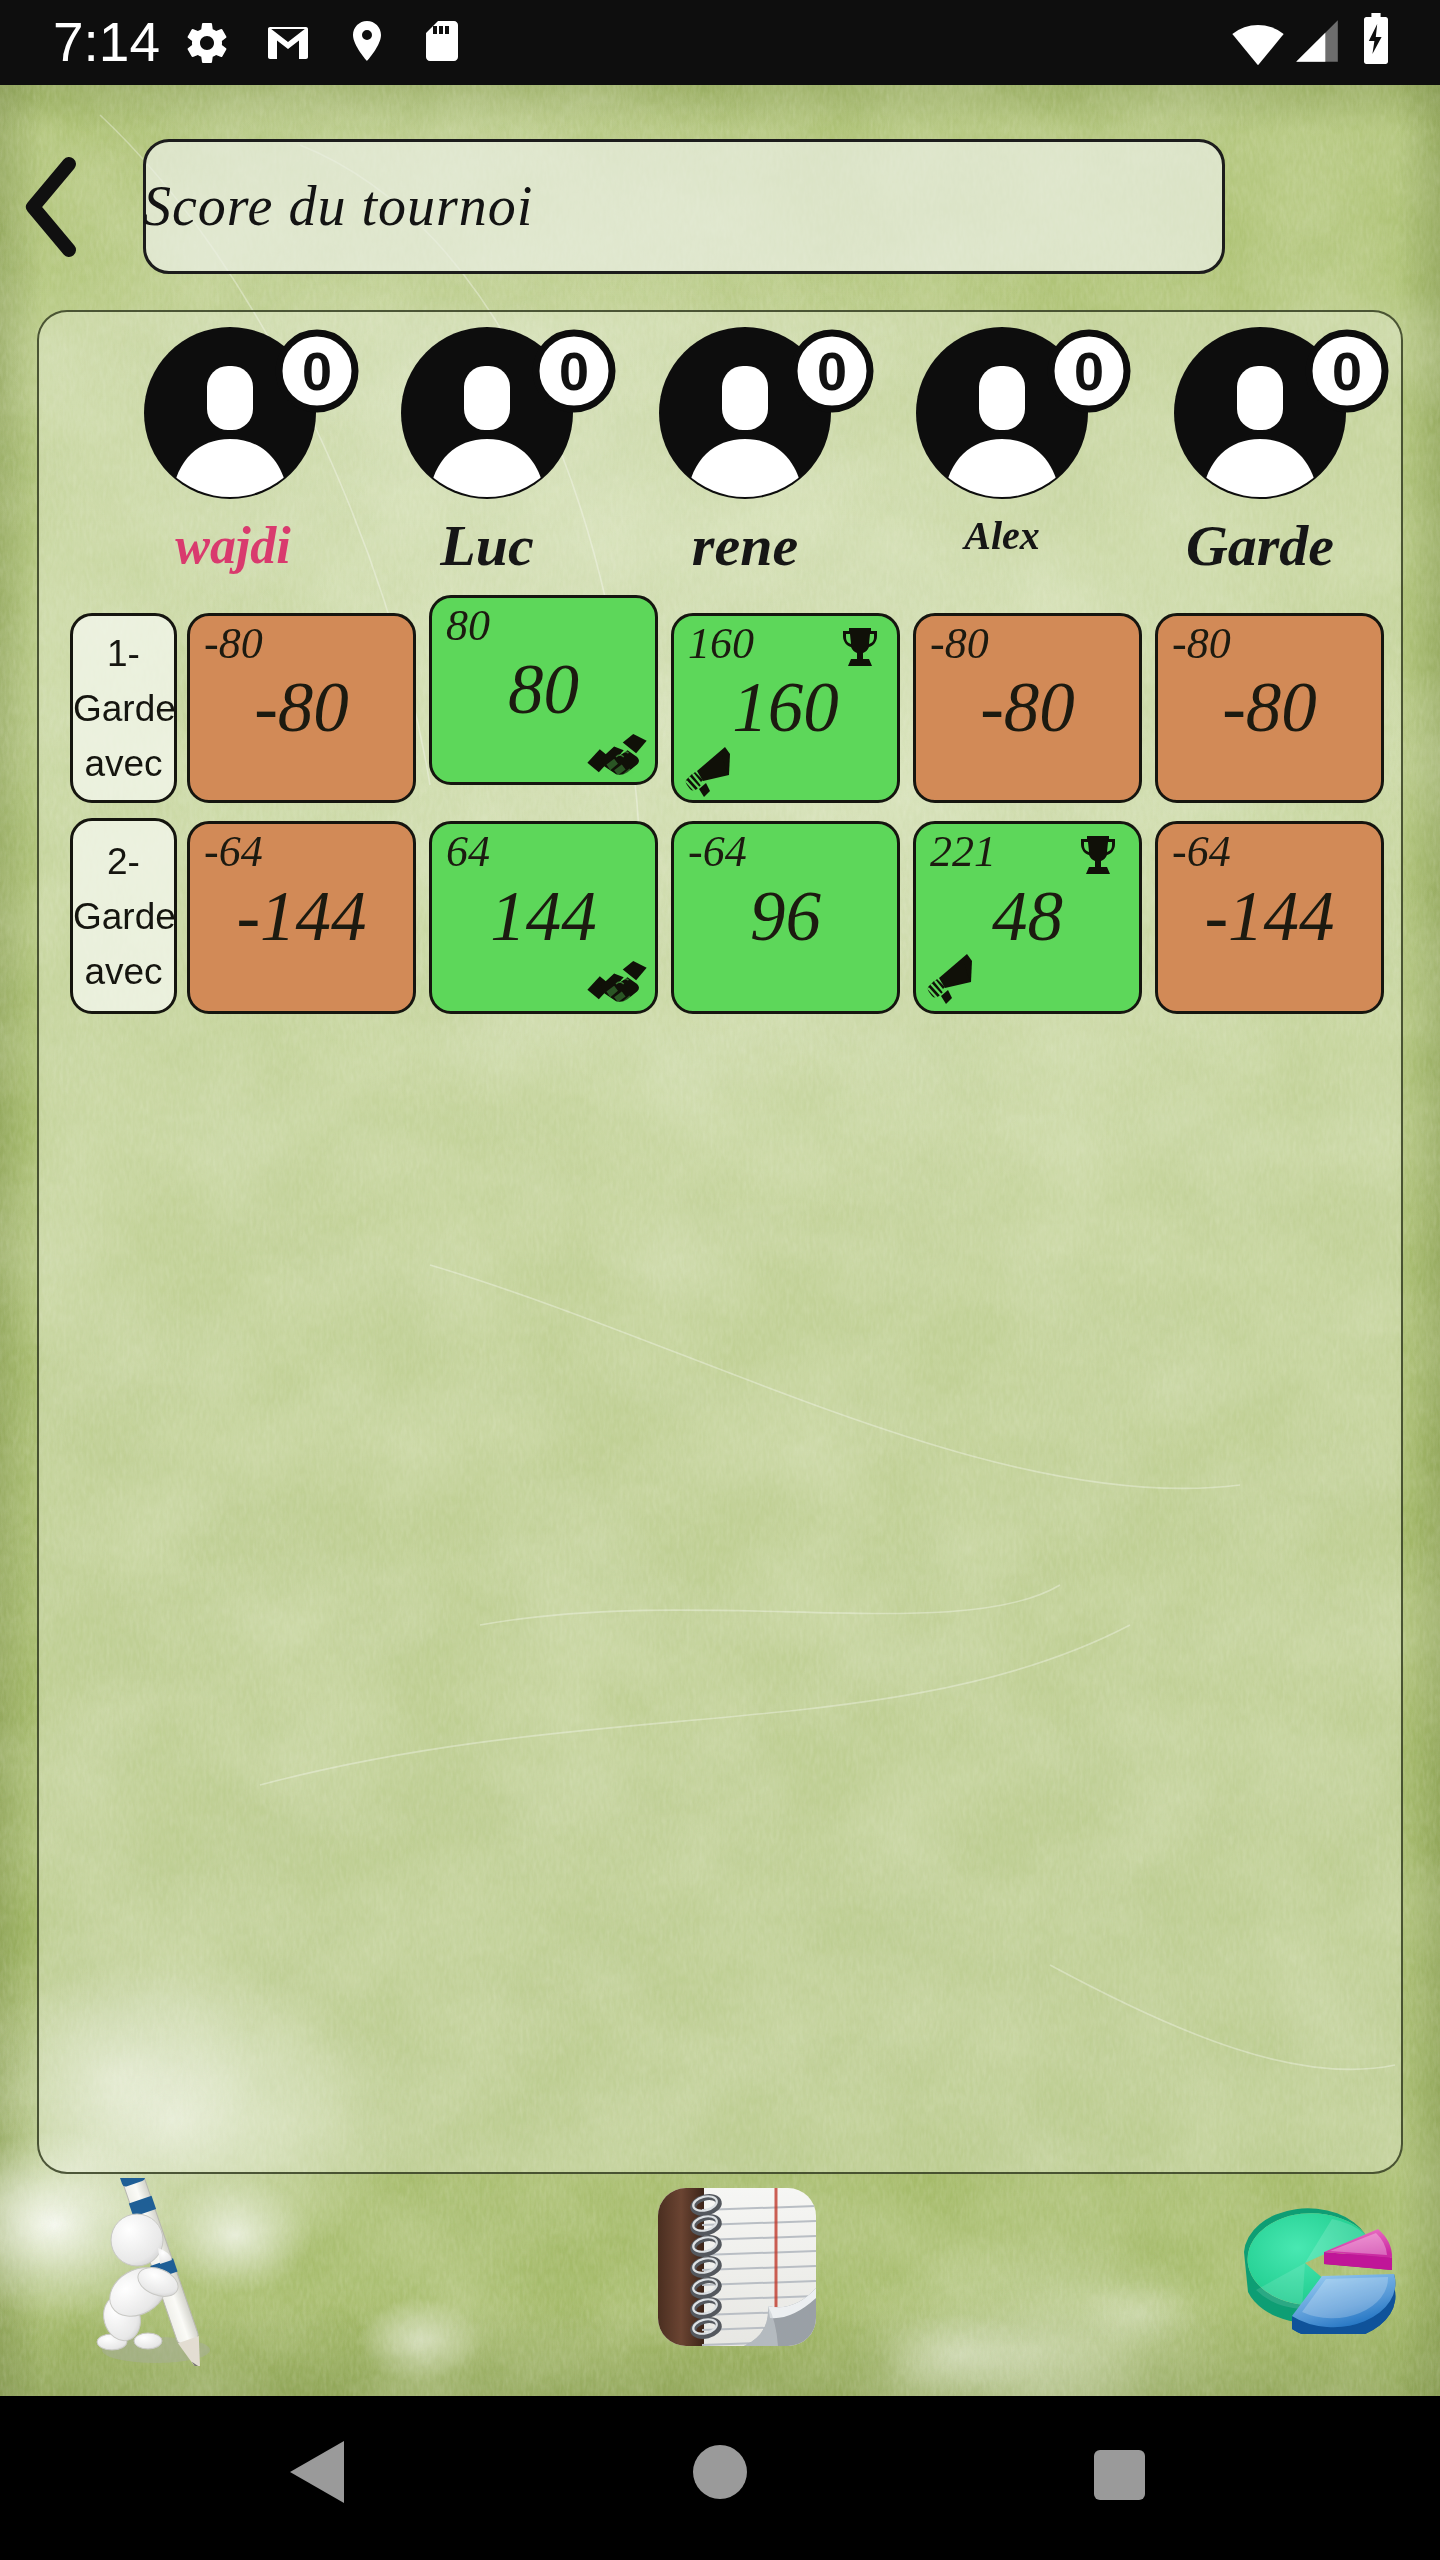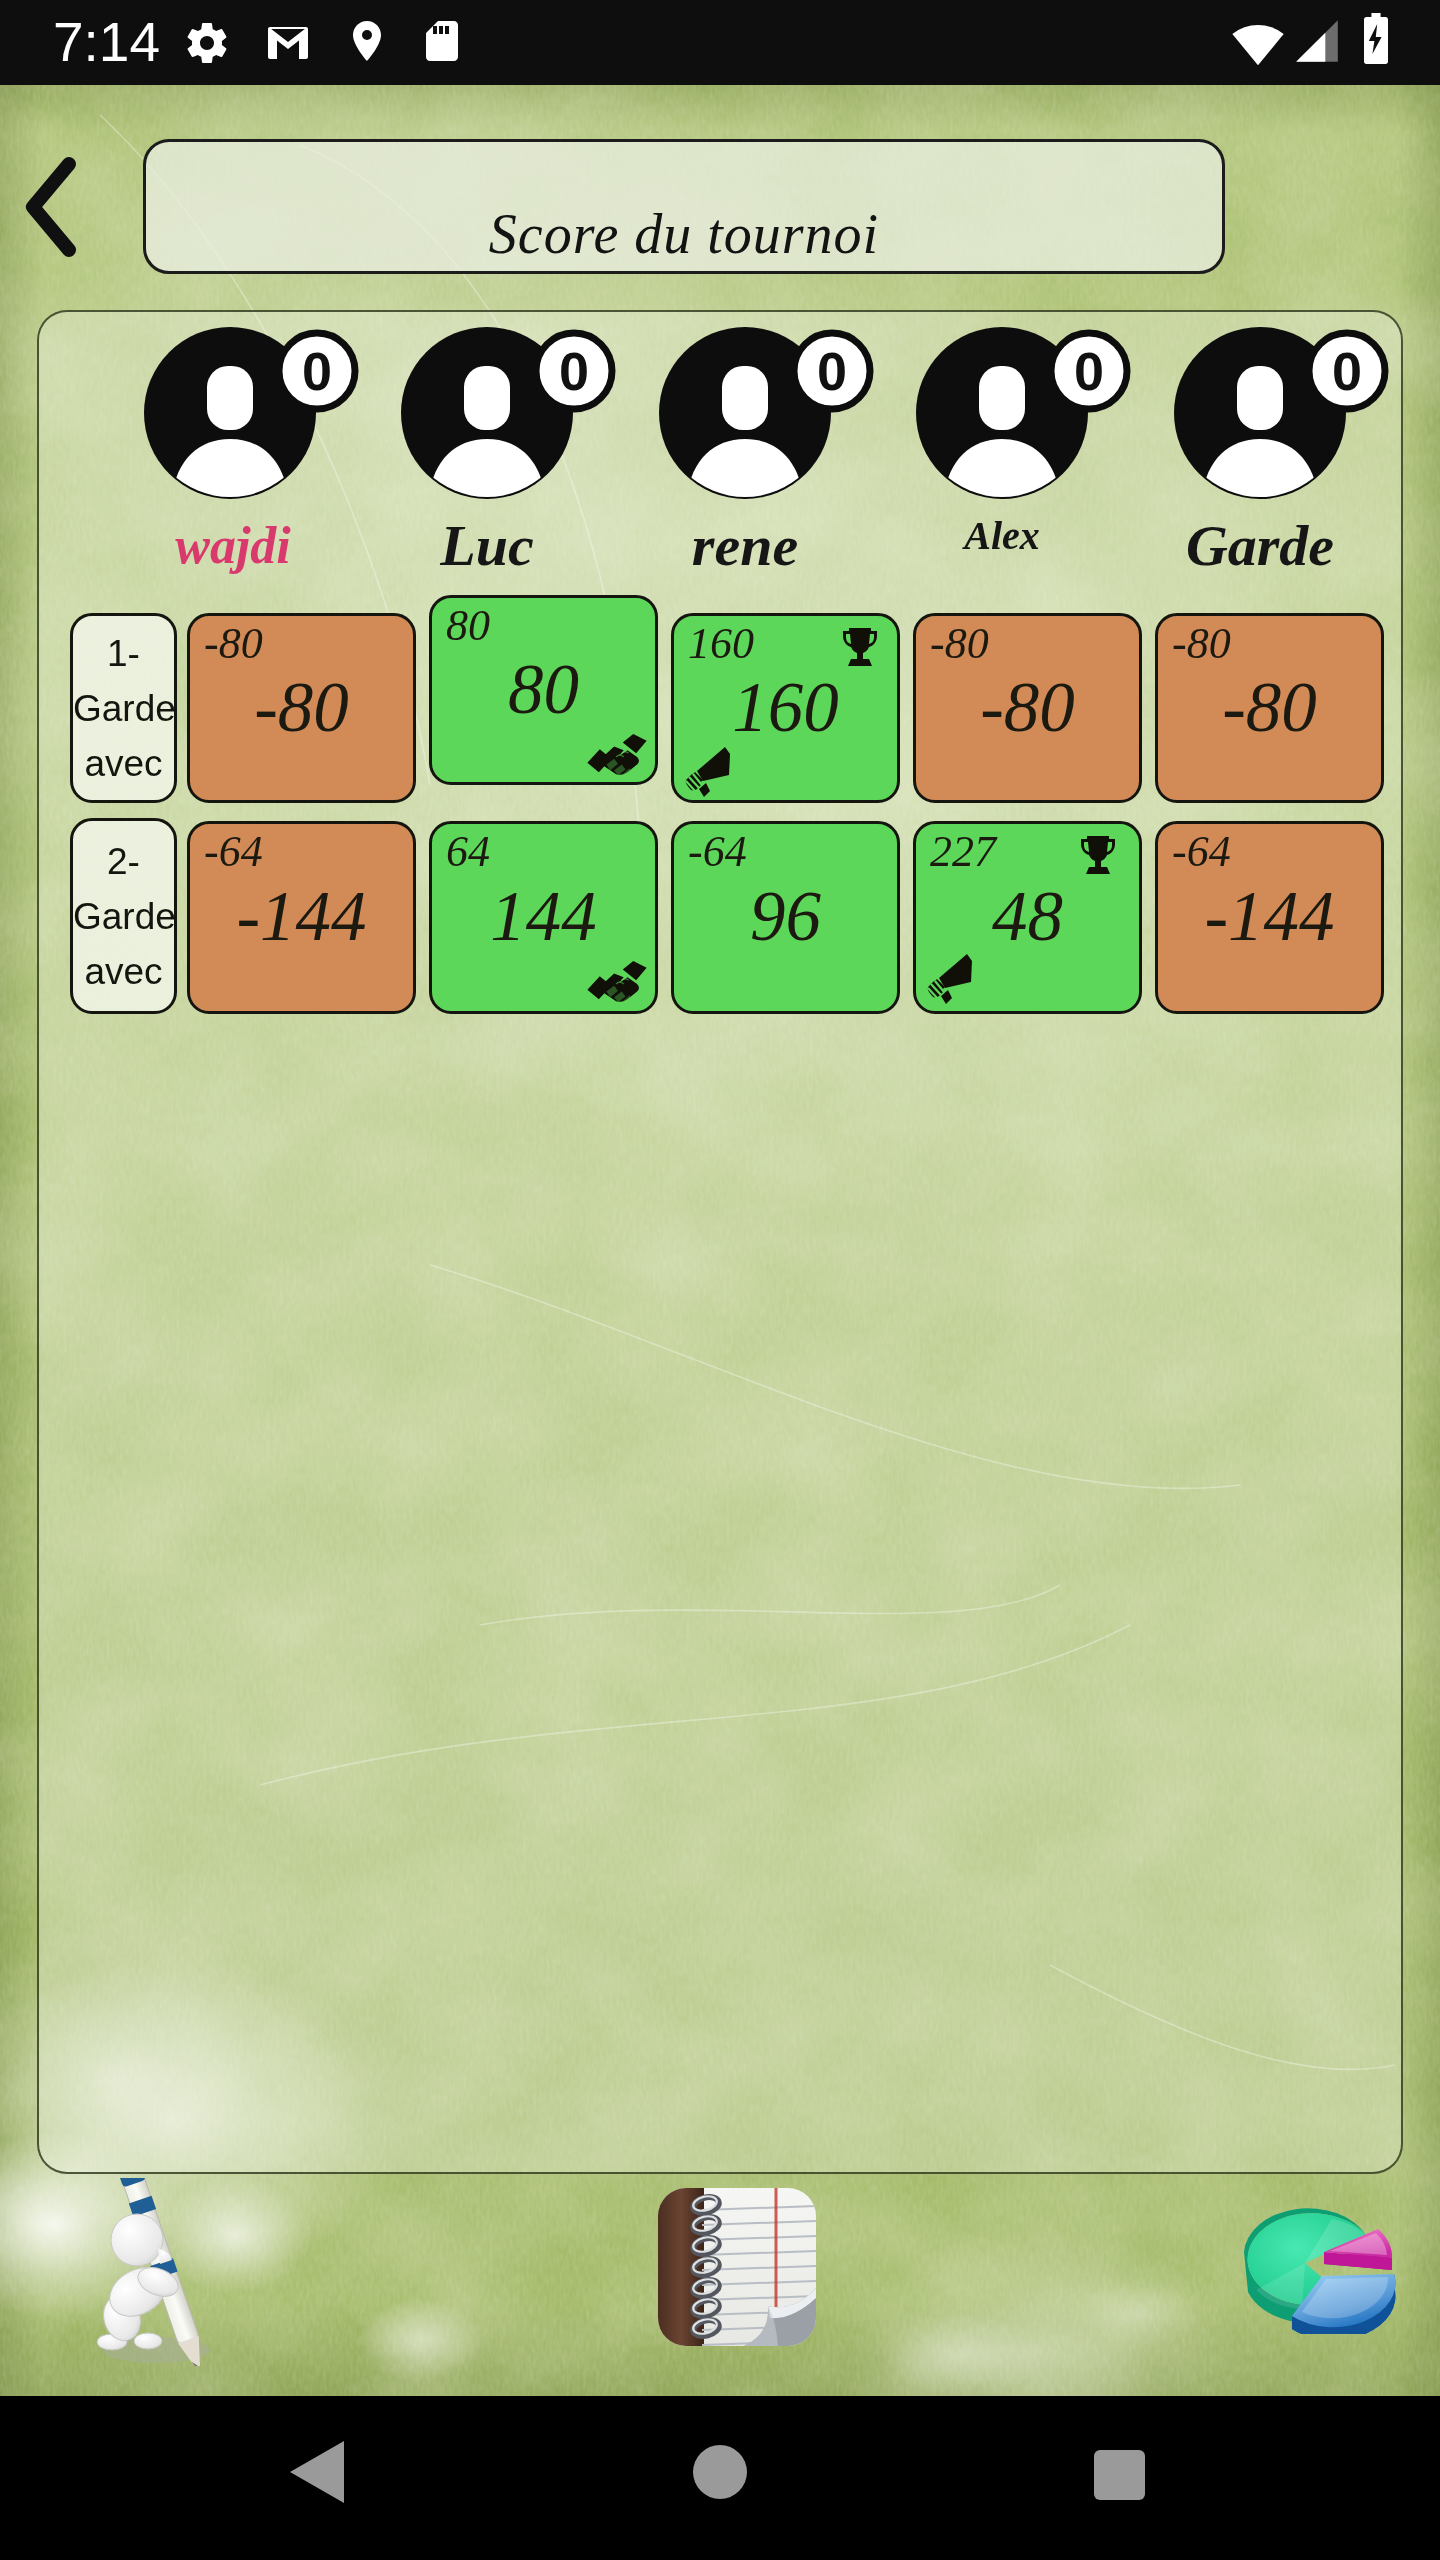--- a/index.html
+++ b/index.html
@@ -95,21 +95,21 @@
     <path fill="#fff" d="M10.3 2V0H5.7v2H3.2c-.7 0-1.2.5-1.2 1.2v21.1c0 .7.5 1.2 1.2 1.2h9.6c.7 0 1.2-.5 1.2-1.2V3.2c0-.7-.5-1.2-1.2-1.2h-2.5z"></path>
     <path fill="#0e0e0e" d="M8.6 5.5 4.4 14h2.8l-1 6.5L10.8 12H7.9l.7-6.5z"></path>
   </svg>
 
 <svg class="abs" style="left:10px;top:140px;" width="90" height="135" viewBox="0 0 90 135">
     <polyline points="59,24 23,67 59,110" fill="none" stroke="#101010" stroke-width="14" stroke-linecap="round" stroke-linejoin="round"></polyline>
   </svg>
 
 <div class="abs" id="titlebox" style="left:143px;top:139px;width:1082px;height:135px;background:rgba(236,240,228,0.72);border:3px solid #1c1c1c;border-radius:26px;box-sizing:border-box;"></div>
 
-<div class="abs" style="left:143px;top:174px;width:1082px;text-align:center;font-family:'Liberation Serif',serif;font-style:italic;font-size:56px;color:#131313;letter-spacing:1px;margin-top:28px;">Score du tournoi</div>
+<div class="abs" style="left:143px;top:174px;width:1082px;font-family:'Liberation Serif',serif;font-style:italic;font-size:56px;color:#131313;letter-spacing:1px;">Score du tournoi</div>
 
 <div class="abs" id="panel" style="left:37px;top:310px;width:1366px;height:1864px;background:rgba(255,255,255,0.26);border:2px solid rgba(50,60,30,0.85);border-radius:30px;box-sizing:border-box;"></div>
 
 <div id="avatars">
 
   <svg class="abs" style="left:142px;top:326px;" width="225" height="178">
     <defs>
         <clipPath id="ac1">
           <circle cx="88" cy="87" r="84"></circle>
         </clipPath>
@@ -277,21 +277,21 @@
         </g>
       </svg>
   </div>
 
   <div class="cell gcell" style="left:671px;top:821px;height:193px;">
     <div class="corner">-64</div>
       <div class="big" style="top:52px;">96</div>
   </div>
 
   <div class="cell gcell" style="left:913px;top:821px;height:193px;">
-    <div class="corner">227</div>
+    <div class="corner">221</div>
       <div class="big" style="top:52px;">48</div>
 
     <svg style="position:absolute;right:24px;top:10px;" width="34" height="42" viewBox="0 0 34 42">
         <path fill="#101008" d="M6 2 h22 v3 h6 v5 c0 6-4 10-8 11 a11 11 0 0 1-6 6 v6 h6 l3 7 H5 l3-7 h6 v-6 a11 11 0 0 1-6-6 C4 20 0 16 0 10 V5 h6 Z M3 8 v3 c0 4 2 6 5 7 l-1-10 Z M31 8 h-4 l-1 10 c3-1 5-3 5-7 Z"></path>
       </svg>
 
     <svg style="position:absolute;left:9px;bottom:7px;" width="48" height="52" viewBox="0 0 48 52">
         <g fill="#101008">
           <path d="M14 26 L42 2 L47 9 L46 30 L20 36 Z"></path>
           <path d="M40 4 L46 10 L45 28 Q38 14 40 4 Z" fill="#101008"></path>

